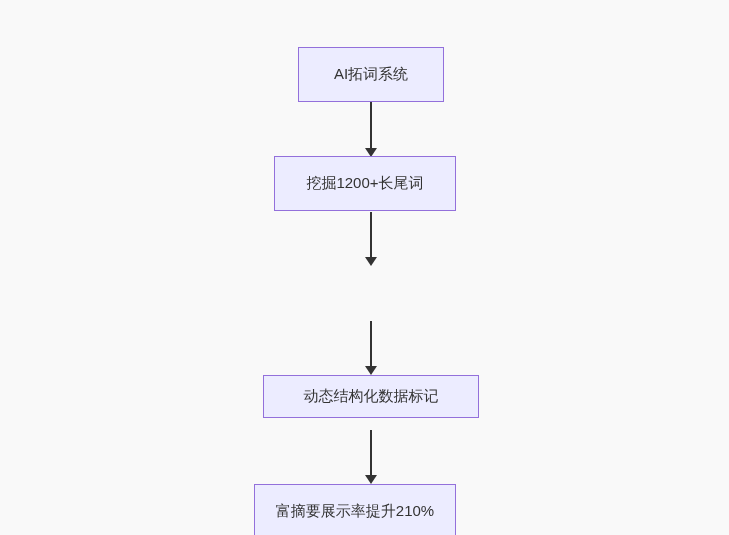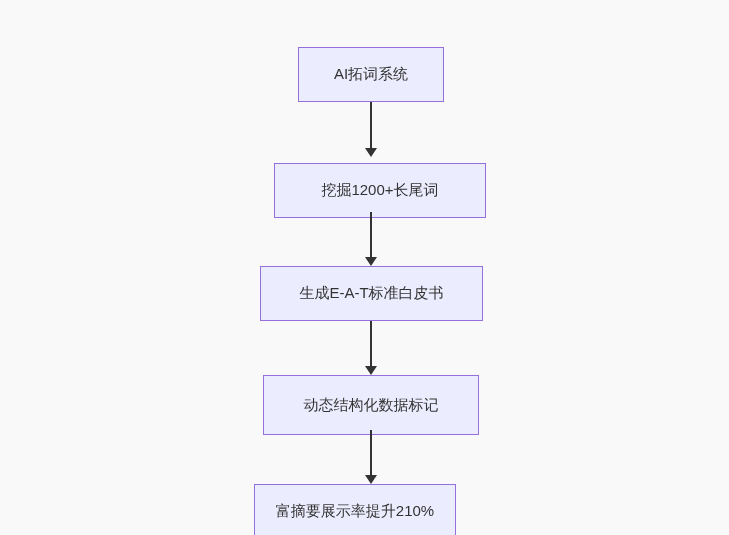--- a/index.html
+++ b/index.html
@@ -60,39 +60,36 @@
 
   <div class="node" style="left:298px;top:15px;width:146px;height:55px">
     <span>AI拓词系统</span>
   </div>
 
   <div class="arrow" style="left:371px;top:70px;height:55px">
     <div class="arrow-line"></div>
     <div class="arrow-head"></div>
   </div>
 
-  <div class="node" style="left:274px;top:131px;width:212px;height:55px">
+  <div class="node" style="left:274px;top:124px;width:182px;height:55px">
     <span>挖掘1200+长尾词</span>
   </div>
 
   <div class="arrow" style="left:371px;top:180px;height:54px">
     <div class="arrow-line"></div>
     <div class="arrow-head"></div>
   </div>
 
-  <div class="node" style="left:260px;top:234px;width:223px;height:55px">
-    <span>生成E-A-T标准白皮书</span>
-  </div>
 
   <div class="arrow" style="left:371px;top:289px;height:54px">
     <div class="arrow-line"></div>
     <div class="arrow-head"></div>
   </div>
 
-  <div class="node" style="left:263px;top:343px;width:216px;height:60px">
+  <div class="node" style="left:263px;top:343px;width:216px;height:43px">
     <span>动态结构化数据标记</span>
   </div>
 
   <div class="arrow" style="left:371px;top:398px;height:54px">
     <div class="arrow-line"></div>
     <div class="arrow-head"></div>
   </div>
 
   <div class="node" style="left:254px;top:452px;width:202px;height:55px">
     <span>富摘要展示率提升210%</span>

